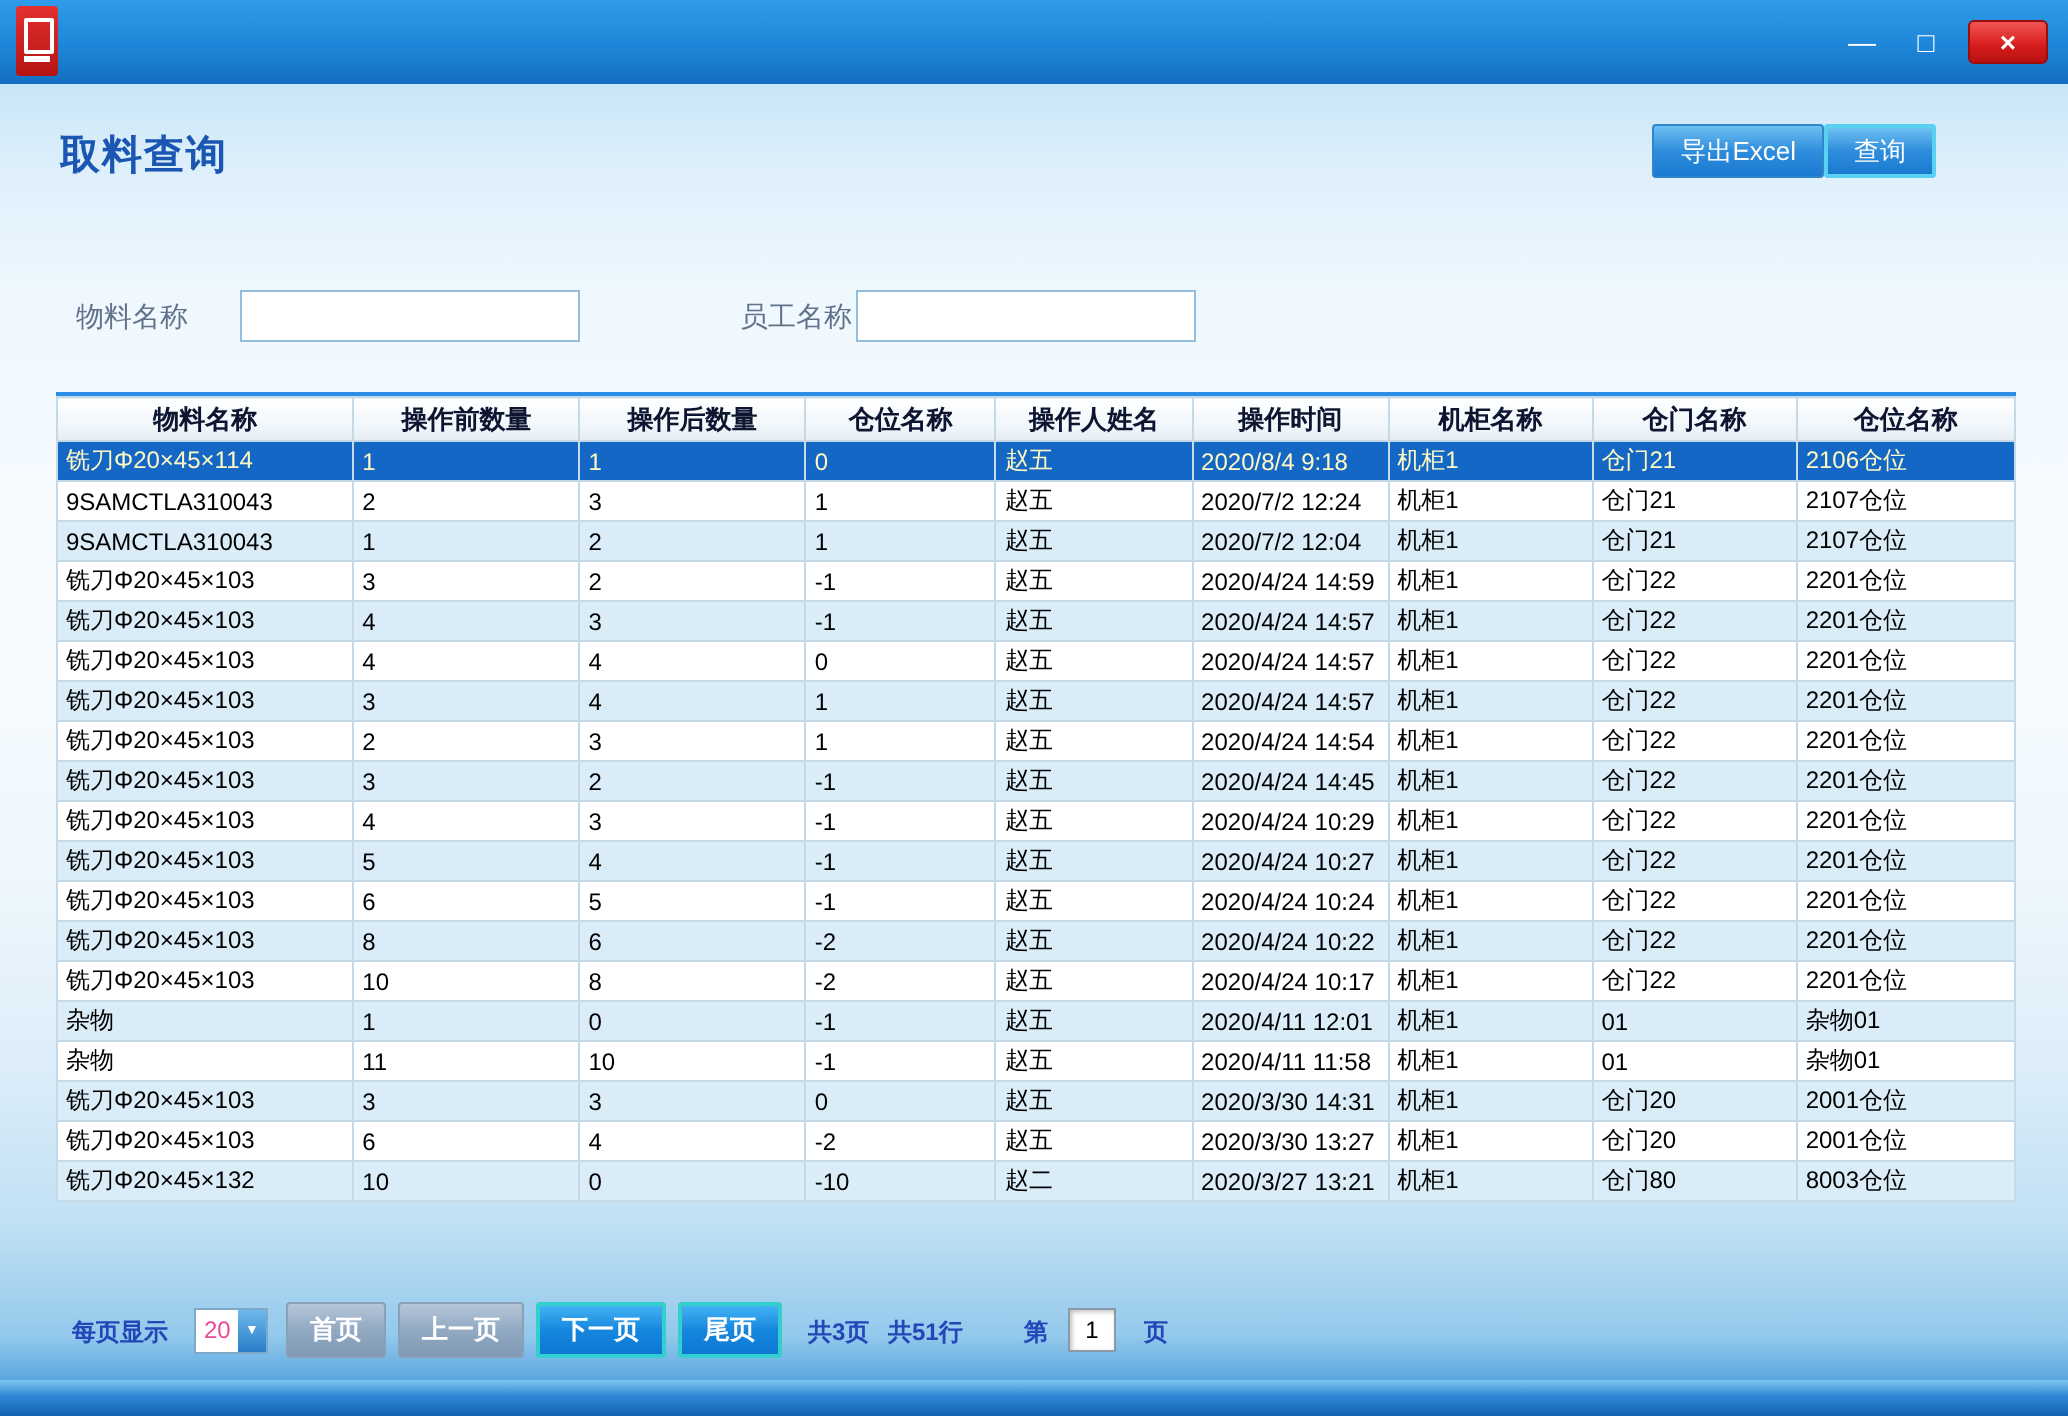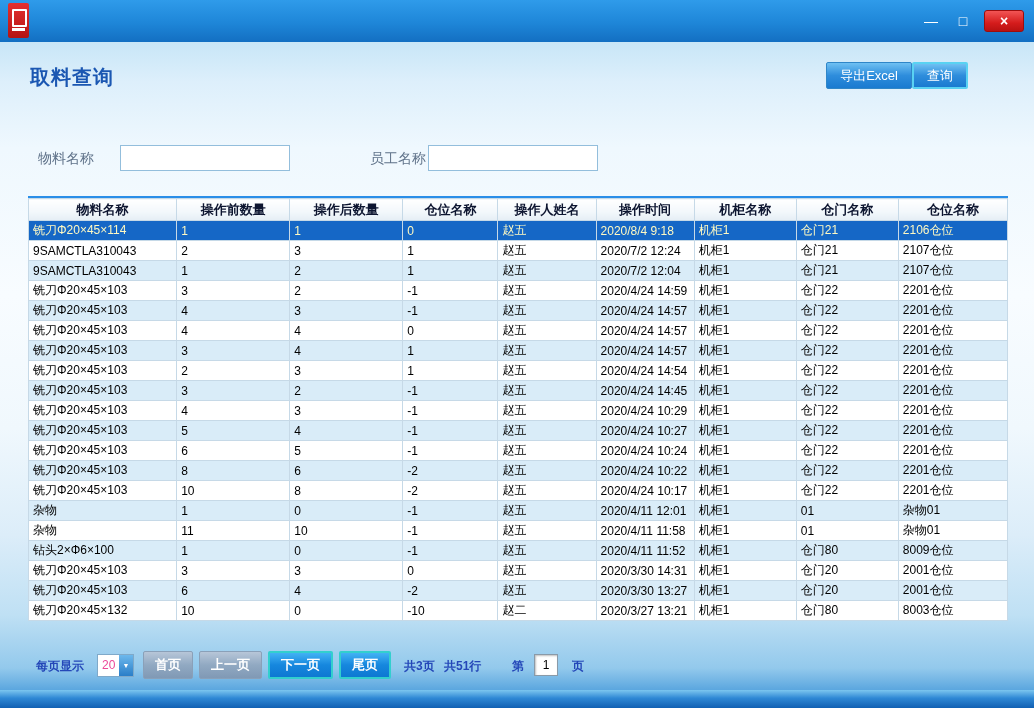--- a/index.html
+++ b/index.html
@@ -299,31 +299,20 @@
               <td>11</td>
               <td>10</td>
               <td>-1</td>
               <td>赵五</td>
               <td>2020/4/11 11:58</td>
               <td>机柜1</td>
               <td>01</td>
               <td>杂物01</td>
             </tr>
             <tr>
-              <td>钻头2×Φ6×100</td>
-              <td>1</td>
-              <td>0</td>
-              <td>-1</td>
-              <td>赵五</td>
-              <td>2020/4/11 11:52</td>
-              <td>机柜1</td>
-              <td>仓门80</td>
-              <td>8009仓位</td>
-            </tr>
-            <tr>
               <td>铣刀Φ20×45×103</td>
               <td>3</td>
               <td>3</td>
               <td>0</td>
               <td>赵五</td>
               <td>2020/3/30 14:31</td>
               <td>机柜1</td>
               <td>仓门20</td>
               <td>2001仓位</td>
             </tr>

